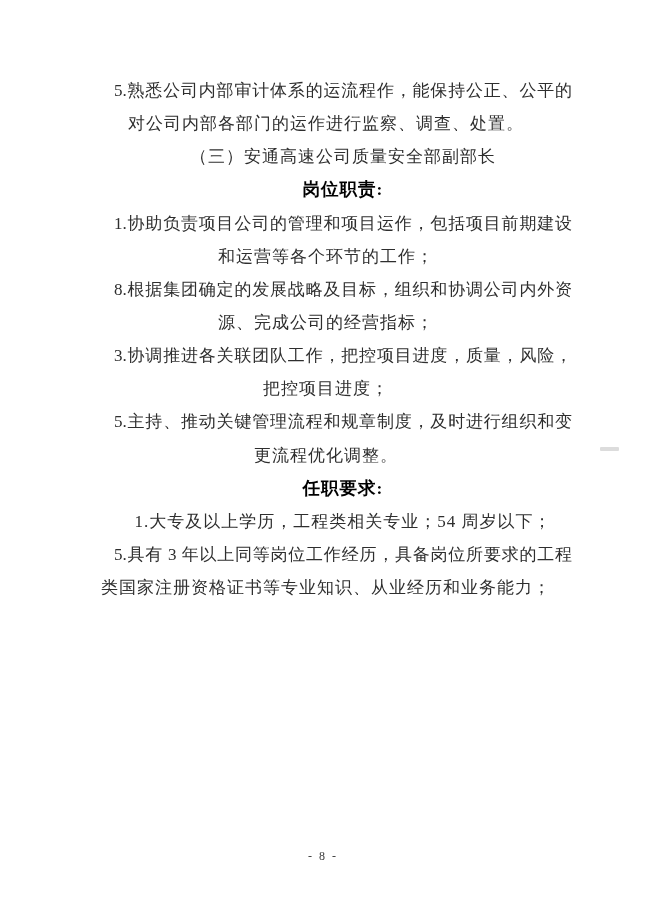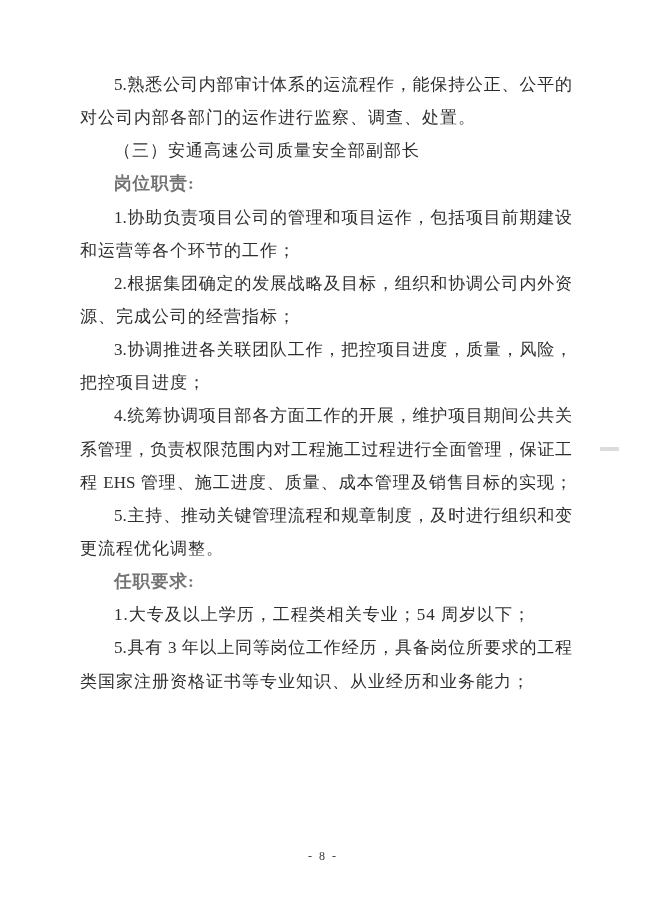--- a/index.html
+++ b/index.html
@@ -12,49 +12,49 @@
     width: 646px;
     height: 906px;
     background: #ffffff;
     overflow: hidden;
     font-family: "Liberation Serif", "DejaVu Serif", serif;
     color: #2e2e2e;
   }
   .content {
     position: absolute;
     left: 80px;
-    top: 68px;
+    top: 74px;
     width: 492px;
   }
   .para {
     margin: 0;
     padding: 0;
   }
   .line {
     height: 33.15px;
     line-height: 33.15px;
     font-size: 17px;
     letter-spacing: 1px;
     white-space: normal;
     overflow: hidden;
-    text-align: left;
+    text-align: center;
     color: #2e2e2e;
   }
   .line.indent {
     padding-left: 34px;
   }
   .line.fill {
     letter-spacing: 0;
     text-align: justify;
     text-align-last: justify;
     text-justify: inter-character;
   }
   .para.heading .line {
     font-weight: 700;
-    color: #737373;
+    color: #000000;
     font-size: 17.5px;
   }
   .margin-dash {
     position: absolute;
     left: 600px;
     top: 447px;
     width: 19px;
     height: 4px;
     background: #dcdcdc;
     border-radius: 1px;
@@ -83,31 +83,26 @@
         <div class="line indent">（三）安通高速公司质量安全部副部长</div>
       </div>
       <div class="para heading">
         <div class="line indent">岗位职责:</div>
       </div>
       <div class="para body">
         <div class="line indent fill">1.协助负责项目公司的管理和项目运作，包括项目前期建设</div>
         <div class="line">和运营等各个环节的工作；</div>
       </div>
       <div class="para body">
-        <div class="line indent fill">2.根据集团确定的发展战略及目标，组织和协调公司内外资</div>
+        <div class="line indent fill">8.根据集团确定的发展战略及目标，组织和协调公司内外资</div>
         <div class="line">源、完成公司的经营指标；</div>
       </div>
       <div class="para body">
         <div class="line indent fill">3.协调推进各关联团队工作，把控项目进度，质量，风险，</div>
         <div class="line">把控项目进度；</div>
-      </div>
-      <div class="para body">
-        <div class="line indent fill">4.统筹协调项目部各方面工作的开展，维护项目期间公共关</div>
-        <div class="line fill">系管理，负责权限范围内对工程施工过程进行全面管理，保证工</div>
-        <div class="line fill">程 EHS 管理、施工进度、质量、成本管理及销售目标的实现；</div>
       </div>
       <div class="para body">
         <div class="line indent fill">5.主持、推动关键管理流程和规章制度，及时进行组织和变</div>
         <div class="line">更流程优化调整。</div>
       </div>
       <div class="para heading">
         <div class="line indent">任职要求:</div>
       </div>
       <div class="para body">
         <div class="line indent">1.大专及以上学历，工程类相关专业；54 周岁以下；</div>

